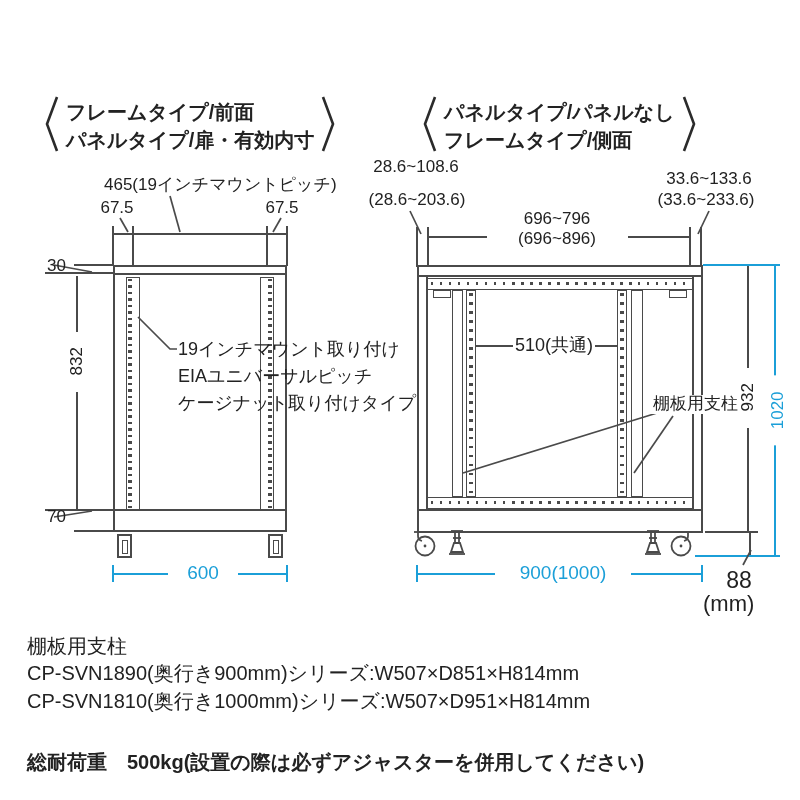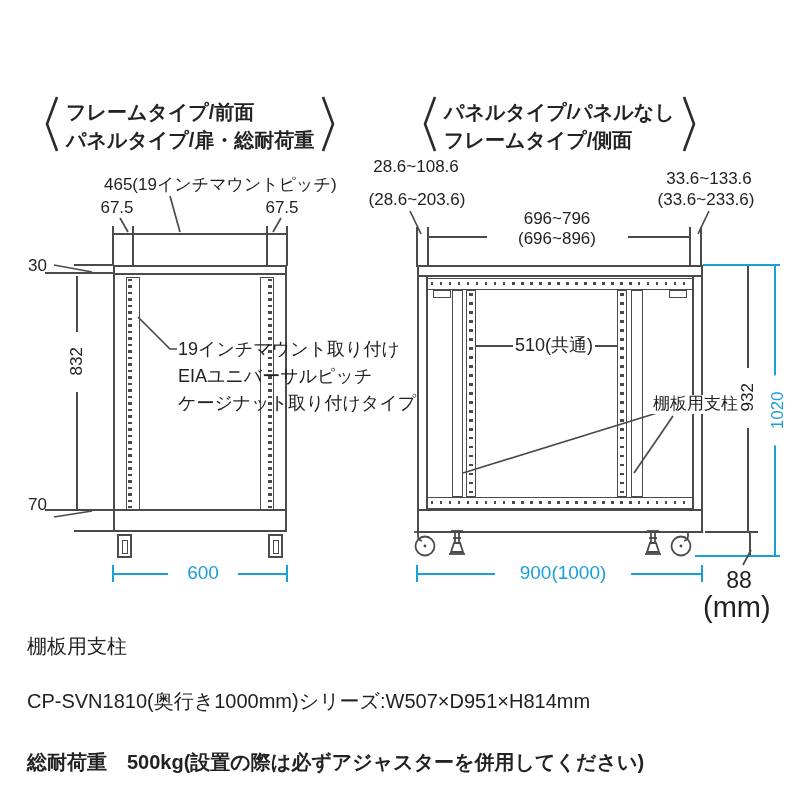--- a/index.html
+++ b/index.html
@@ -10,41 +10,41 @@
   .hline.cyan,.vline.cyan{background:#1b9fd8;}
   .box{position:absolute;border:2px solid #4a4a4a;box-sizing:border-box;background:transparent;z-index:1;}
   .box.thin{border-width:1.5px;}
   .dotsv{position:absolute;width:4px;z-index:2;
          background:repeating-linear-gradient(to bottom,#4a4a4a 0 2.5px,transparent 2.5px 6.5px);}
   .dotsv.sparse{background:repeating-linear-gradient(to bottom,#4a4a4a 0 2.5px,transparent 2.5px 9px);}
   .dotsh{position:absolute;height:3px;z-index:2;
          background:repeating-linear-gradient(to right,#4a4a4a 0 2.5px,transparent 2.5px 9px);}
   .label{position:absolute;font-size:17px;line-height:1.1;white-space:nowrap;z-index:5;}
   .label.center{text-align:center;}
-  .label.right{text-align:left;}
+  .label.right{text-align:right;}
   .label.cyan{color:#1b9fd8;}
   .label.bgw{background:#fff;padding:0 3px;}
   .label.rot{transform:rotate(-90deg);transform-origin:center center;text-align:center;}
   .title{position:absolute;display:flex;align-items:flex-end;gap:6px;z-index:5;}
   .title .tl{font-size:20px;font-weight:600;line-height:28px;white-space:nowrap;}
   .spec{position:absolute;left:27px;font-size:20px;white-space:nowrap;z-index:5;}
   svg.overlay{position:absolute;left:0;top:0;z-index:3;pointer-events:none;}
 </style>
 </head>
 <body>
 
 <div class="canvas">
 
   <div class="title" style="left:44px;top:94px;">
     <svg width="16" height="60">
         <polyline points="13,3 3,30 13,57" fill="none" stroke="#2b2b2b" stroke-width="2.6"></polyline>
       </svg>
     <div>
       <div class="tl">フレームタイプ/前面</div>
-      <div class="tl">パネルタイプ/扉・総耐荷重</div>
+      <div class="tl">パネルタイプ/扉・有効内寸</div>
     </div>
     <svg width="16" height="60">
         <polyline points="3,3 13,30 3,57" fill="none" stroke="#2b2b2b" stroke-width="2.6"></polyline>
       </svg>
   </div>
 
   <div class="title" style="left:422px;top:94px;">
     <svg width="16" height="60">
         <polyline points="13,3 3,30 13,57" fill="none" stroke="#2b2b2b" stroke-width="2.6"></polyline>
       </svg>
@@ -61,21 +61,21 @@
   <div class="label center" style="left:94px;top:199px;width:46px;">67.5</div>
   <div class="label center" style="left:259px;top:199px;width:46px;">67.5</div>
 
   <div class="hline" style="left:113px;top:233px;width:174px;"></div>
   <div class="vline" style="left:112px;top:226px;height:40px;"></div>
   <div class="vline" style="left:132px;top:226px;height:40px;"></div>
   <div class="vline" style="left:266px;top:226px;height:40px;"></div>
   <div class="vline" style="left:286px;top:226px;height:40px;"></div>
 
   <div class="label right" style="left:28px;top:257px;width:38px;">30</div>
-  <div class="label right" style="left:28px;top:496px;width:38px;">70</div>
+  <div class="label right" style="left:28px;top:508px;width:38px;">70</div>
   <div class="hline" style="left:74px;top:264px;width:39px;"></div>
   <div class="hline" style="left:45px;top:272px;width:68px;"></div>
   <div class="hline" style="left:45px;top:509px;width:68px;"></div>
   <div class="hline" style="left:74px;top:530px;width:39px;"></div>
 
   <div class="vline" style="left:76px;top:276px;height:56px;"></div>
   <div class="vline" style="left:76px;top:392px;height:118px;"></div>
   <div class="label rot center" style="left:47px;top:352px;width:60px;">832</div>
 
   <div class="box" style="left:113px;top:265px;width:174px;height:267px;"></div>
@@ -144,21 +144,21 @@
   <div class="hline" style="left:705px;top:531px;width:53px;"></div>
 
   <div class="vline cyan" style="left:774px;top:265px;height:116px;"></div>
   <div class="vline cyan" style="left:774px;top:441px;height:116px;"></div>
   <div class="label rot center cyan bgw" style="left:743px;top:401px;width:64px;">1020</div>
   <div class="hline cyan" style="left:703px;top:264px;width:77px;"></div>
   <div class="hline cyan" style="left:695px;top:555px;width:85px;"></div>
 
   <div class="vline" style="left:749px;top:533px;height:22px;"></div>
   <div class="label center" style="left:723px;top:568px;width:32px;font-size:23px;">88</div>
-  <div class="label" style="left:703px;top:592px;font-size:29px;">(mm)</div>
+  <div class="label" style="left:703px;top:592px;font-size:22px;">(mm)</div>
 
   <div class="hline cyan" style="left:417px;top:573px;width:286px;"></div>
   <div class="vline cyan" style="left:416px;top:565px;height:17px;"></div>
   <div class="vline cyan" style="left:701px;top:565px;height:17px;"></div>
   <div class="label center cyan bgw" style="left:495px;top:563px;width:130px;font-size:19px;">900(1000)</div>
 
   <svg class="overlay" width="800" height="800">
     <g stroke="#4a4a4a" stroke-width="1.7" fill="none">
       <line x1="170" y1="196" x2="180" y2="232"></line>
       <line x1="120" y1="218" x2="128" y2="232"></line>
@@ -198,16 +198,17 @@
           <line x1="8" y1="2" x2="8" y2="14"></line>
           <line x1="12" y1="2" x2="12" y2="14"></line>
         <line x1="6" y1="9" x2="14" y2="9"></line>
           <polygon points="4,23 16,23 13,14 7,14"></polygon>
           <line x1="2" y1="25" x2="18" y2="25"></line>
       </g>
     </g>
   </svg>
 
   <div class="spec" style="top:633px;">棚板用支柱</div>
+  <div class="spec" style="top:660px;">CP-SVN1890(奥行き900mm)シリーズ:W507×D851×H814mm</div>
   <div class="spec" style="top:688px;text-align:right;">CP-SVN1810(奥行き1000mm)シリーズ:W507×D951×H814mm</div>
   <div class="spec" style="top:749px;font-weight:700;">総耐荷重　500kg(設置の際は必ずアジャスターを併用してください)</div>
 
 </div>
 
 </body></html>

